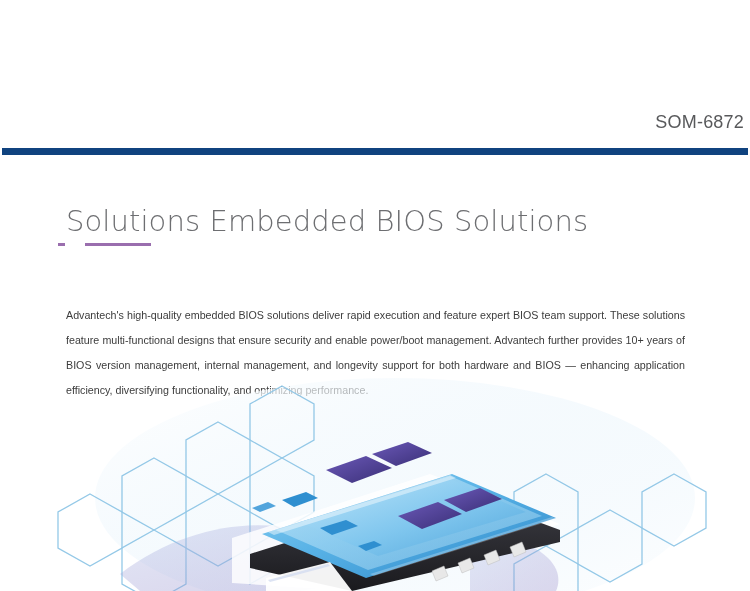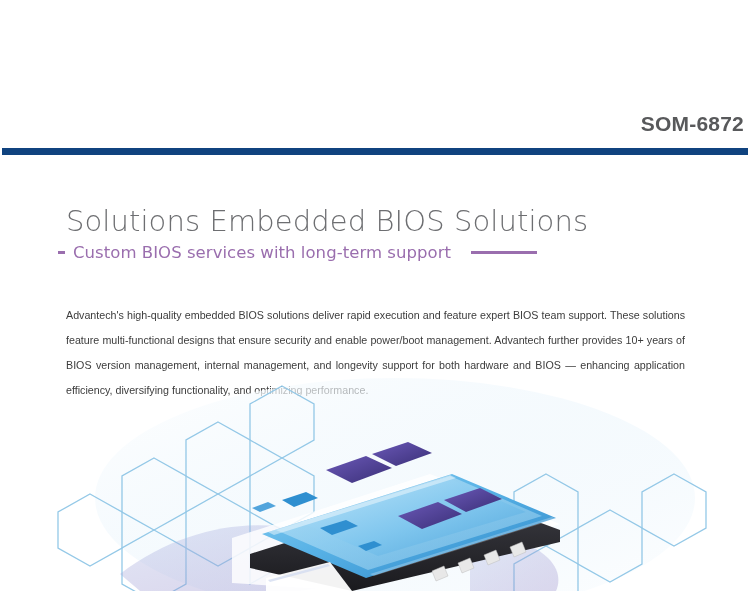--- a/index.html
+++ b/index.html
@@ -15,22 +15,22 @@
     font-family: "Liberation Sans", sans-serif;
     -webkit-font-smoothing: antialiased;
   }
 
   
   .model-name {
     position: absolute;
     right: 6px;
     top: 112px;
     font-family: "Liberation Sans", sans-serif;
-    font-size: 21px;
-    font-weight: bold;
+    font-size: 18px;
+    font-weight: normal;
     letter-spacing: 0.2px;
     color: #58595b;
   }
   .header-rule {
     position: absolute;
     left: 2px;
     top: 148px;
     width: 746px;
     height: 7px;
     background: #10437f;
@@ -105,21 +105,20 @@
 </head>
 <body>
 
 <div class="model-name">SOM-6872</div>
 <div class="header-rule"></div>
 
 <div class="title">Solutions Embedded BIOS Solutions</div>
 
 <div class="subtitle-row">
   <span class="subtitle-dash"></span>
-  <span class="subtitle">Custom BIOS services with long-term support</span>
   <span class="subtitle-rule"></span>
 </div>
 
 <p class="body-copy">Advantech's high-quality embedded BIOS solutions deliver rapid execution and feature expert BIOS team support. These solutions feature multi-functional designs that ensure security and enable power/boot management. Advantech further provides 10+ years of BIOS version management, internal management, and longevity support for both hardware and BIOS — enhancing application efficiency, diversifying functionality, and optimizing performance.</p>
 
 <div class="illustration">
 
   <svg class="illo-svg" width="750" height="213" viewBox="0 0 750 213">
     <defs>
       <linearGradient id="gBoardTop" x1="0" y1="0" x2="1" y2="1">

